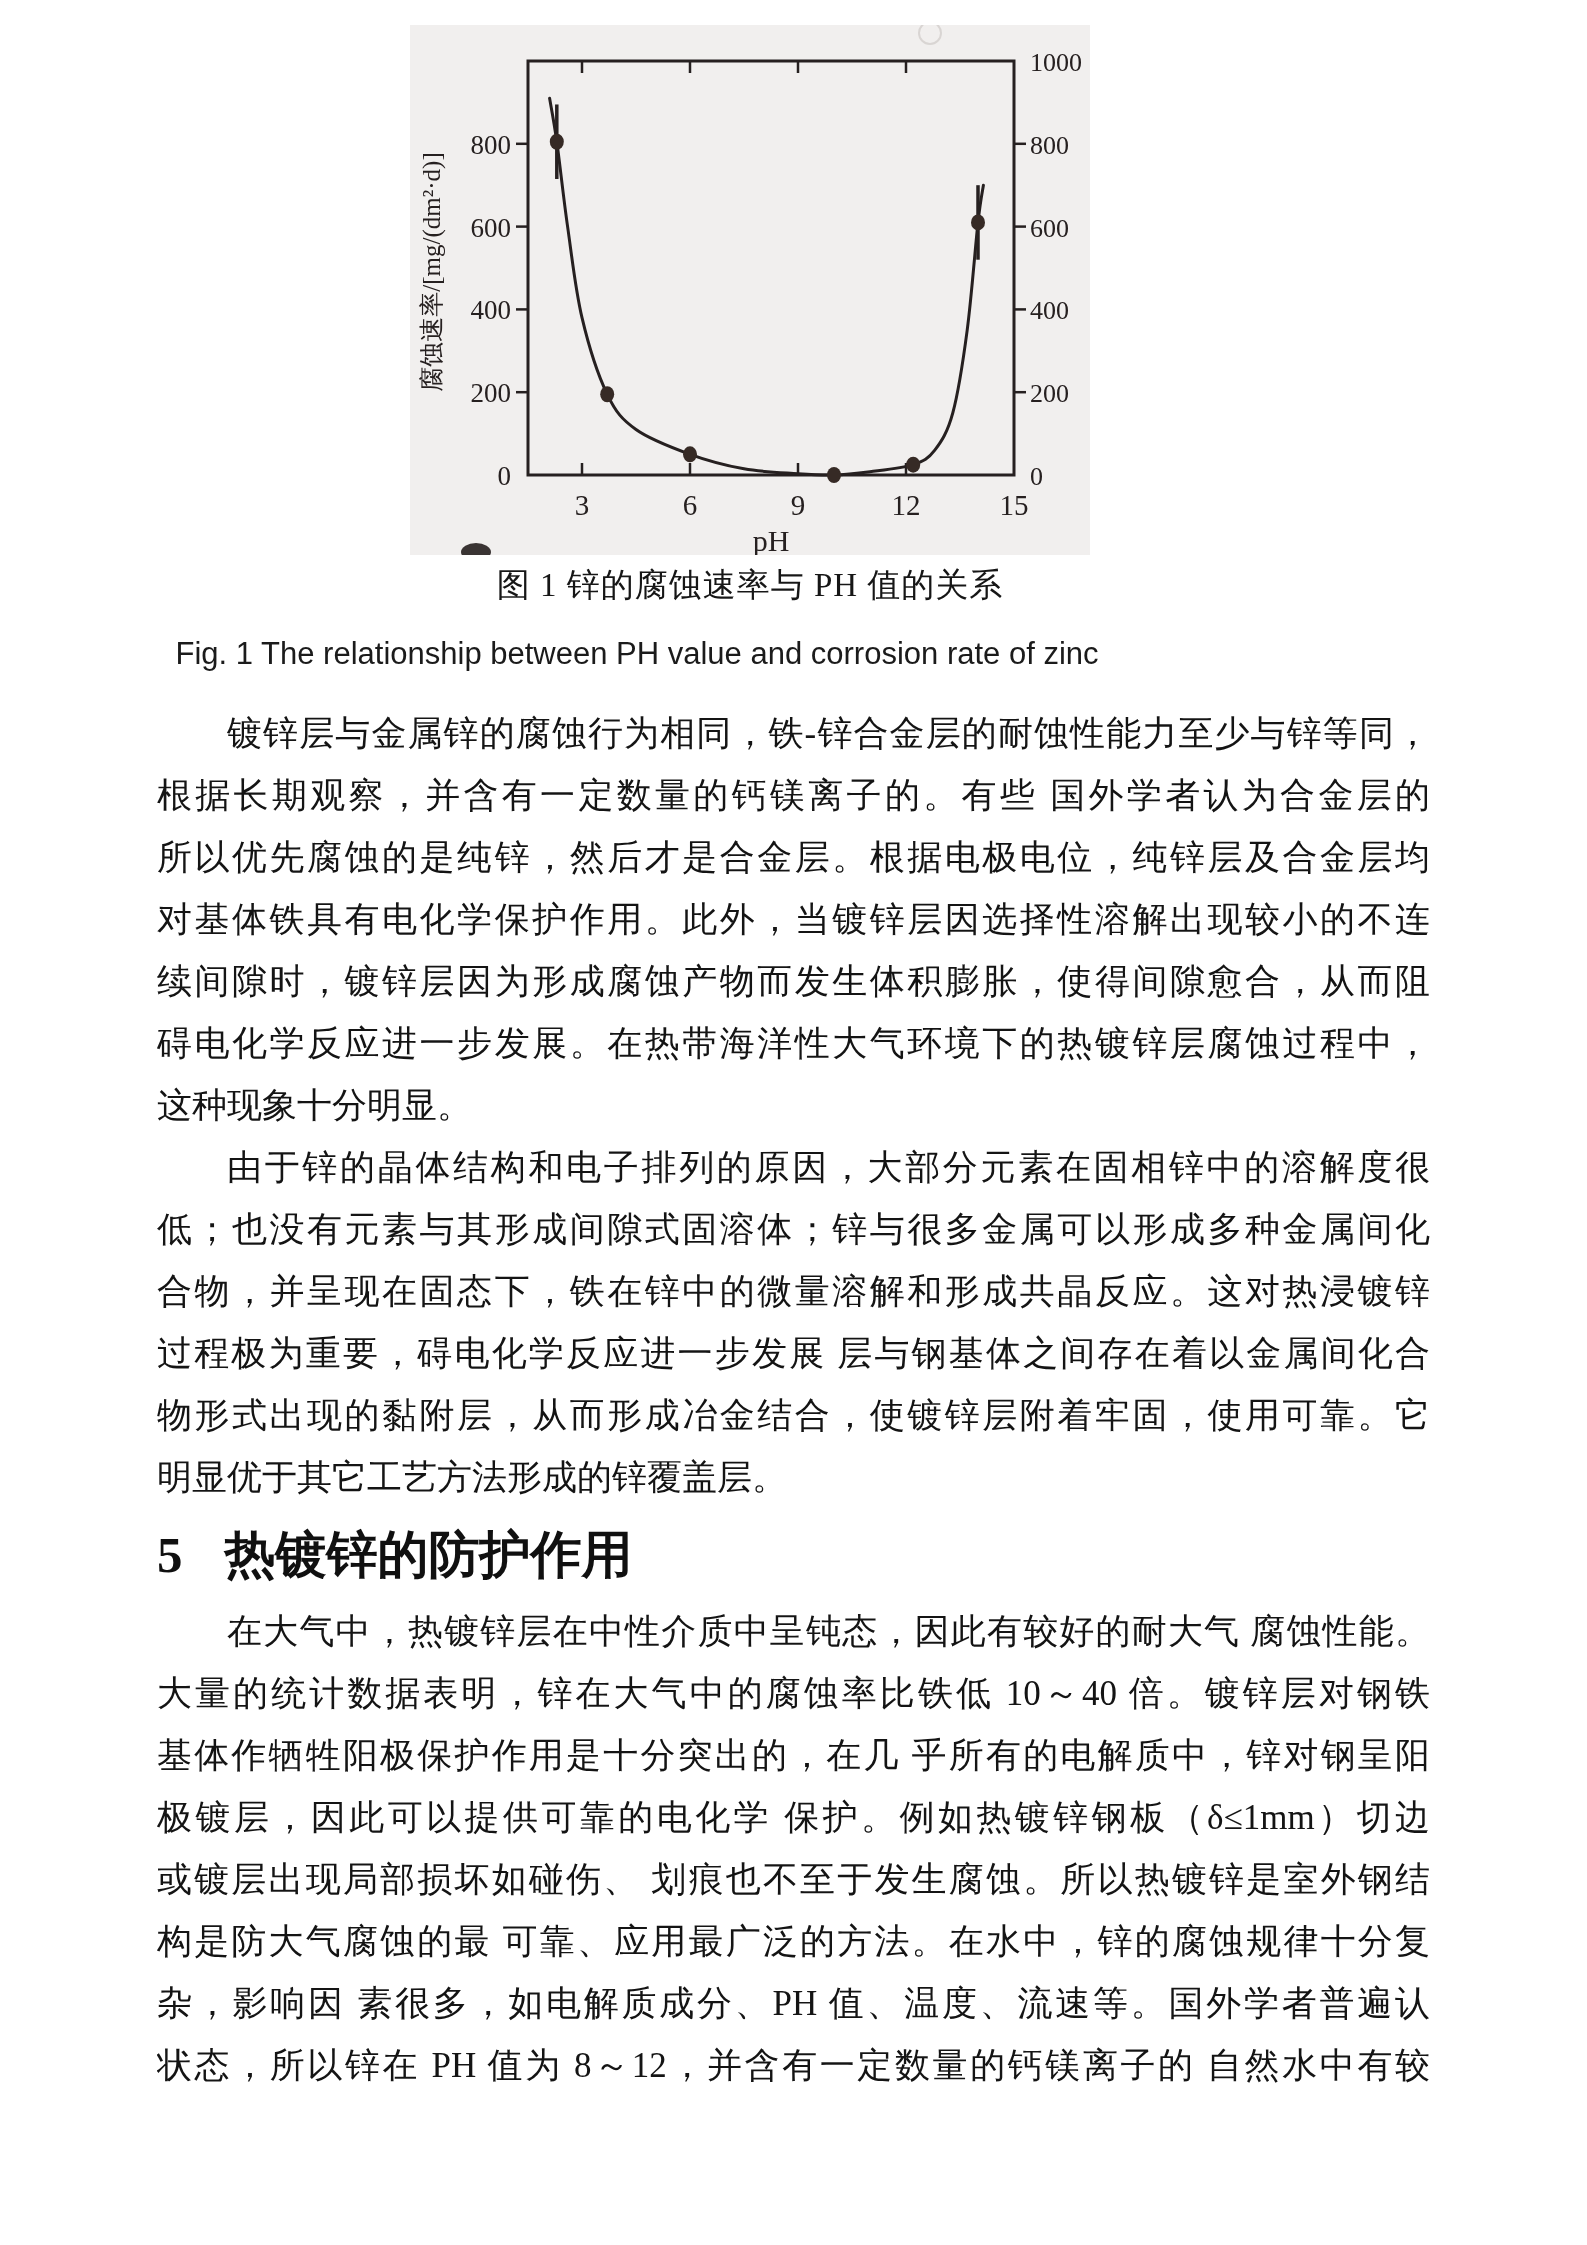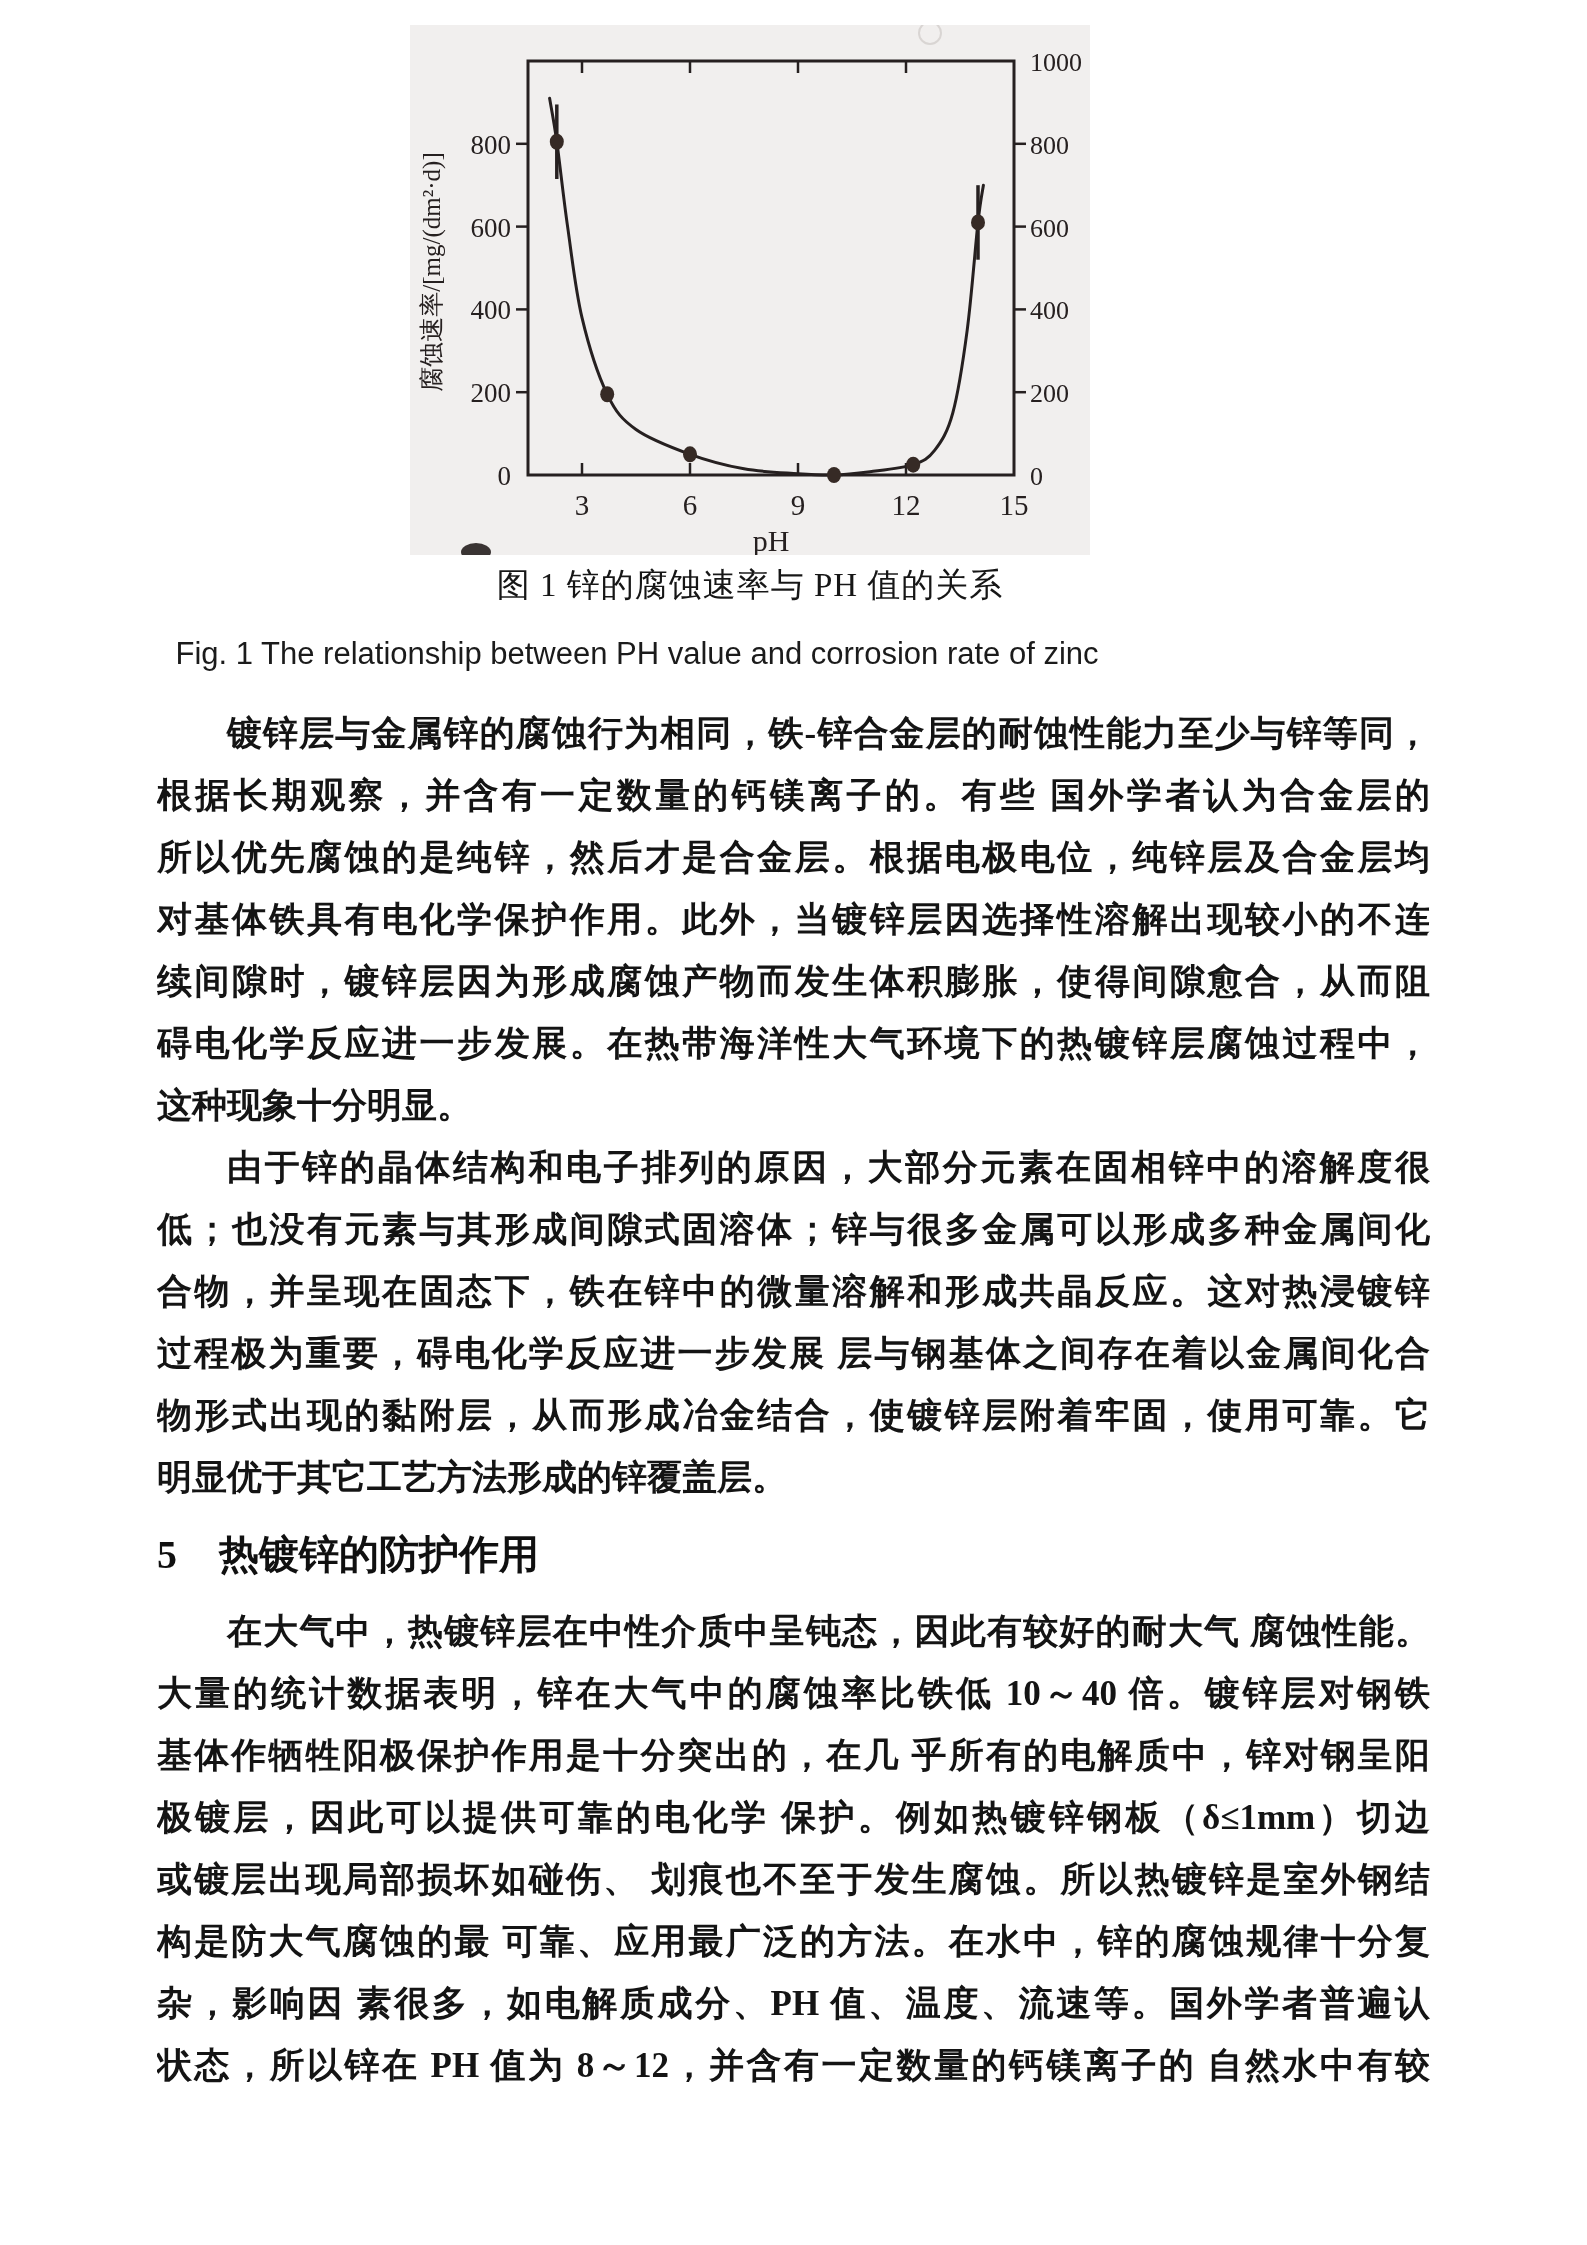--- a/index.html
+++ b/index.html
@@ -24,27 +24,26 @@
     font-size:31px;color:#1b1b1b;
   }
   .body-text{
     position:absolute;left:157px;top:703px;width:1273px;
     font-size:35px;color:#141414;
   }
   .line{
     height:62px;line-height:62px;
     text-align:justify;text-align-last:justify;
     overflow:hidden;
-    font-weight:bold;
   }
   .line.indent{padding-left:70px;}
   .line.last{text-align-last:left;}
   .sec-heading{
     height:92px;line-height:92px;
-    font-size:40px;font-weight:bold;color:#101010;
+    font-size:51px;font-weight:bold;color:#101010;
     text-align:left;text-align-last:left;
   }
   .sec-heading .num{margin-right:42px;}
 </style>
 </head>
 <body>
 
 <div class="page">
 
   <div class="figure-wrap">

